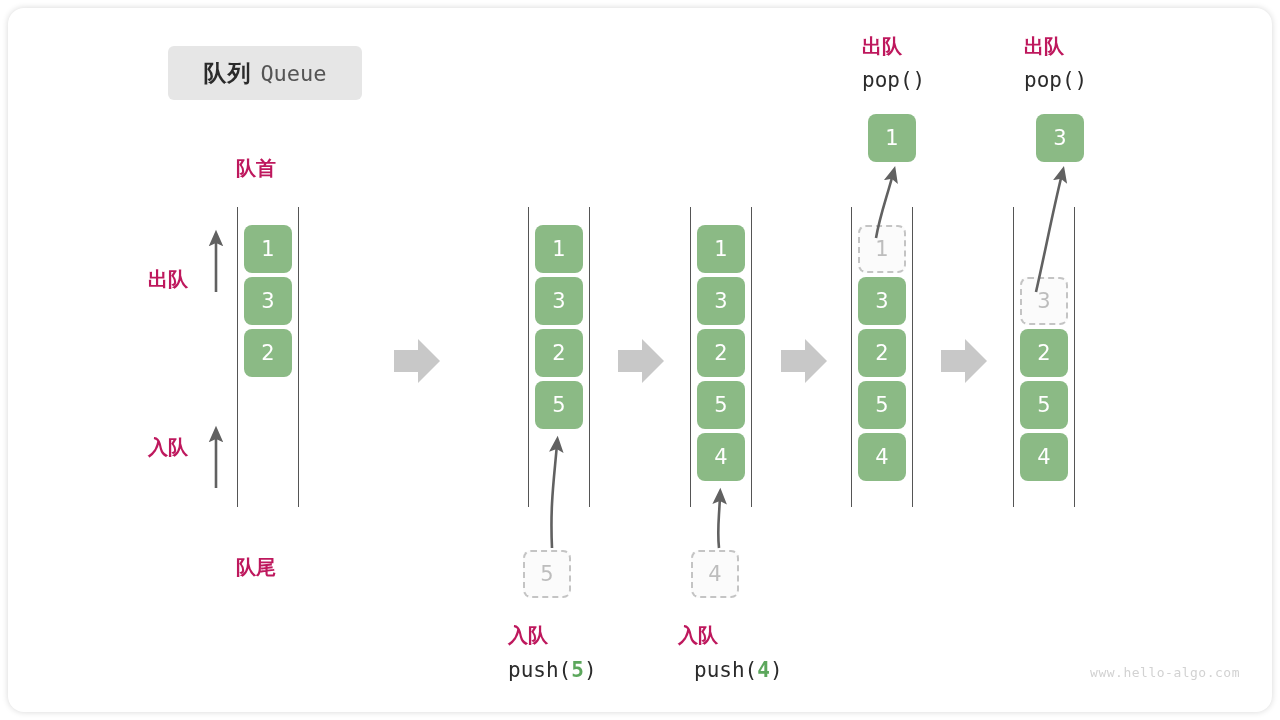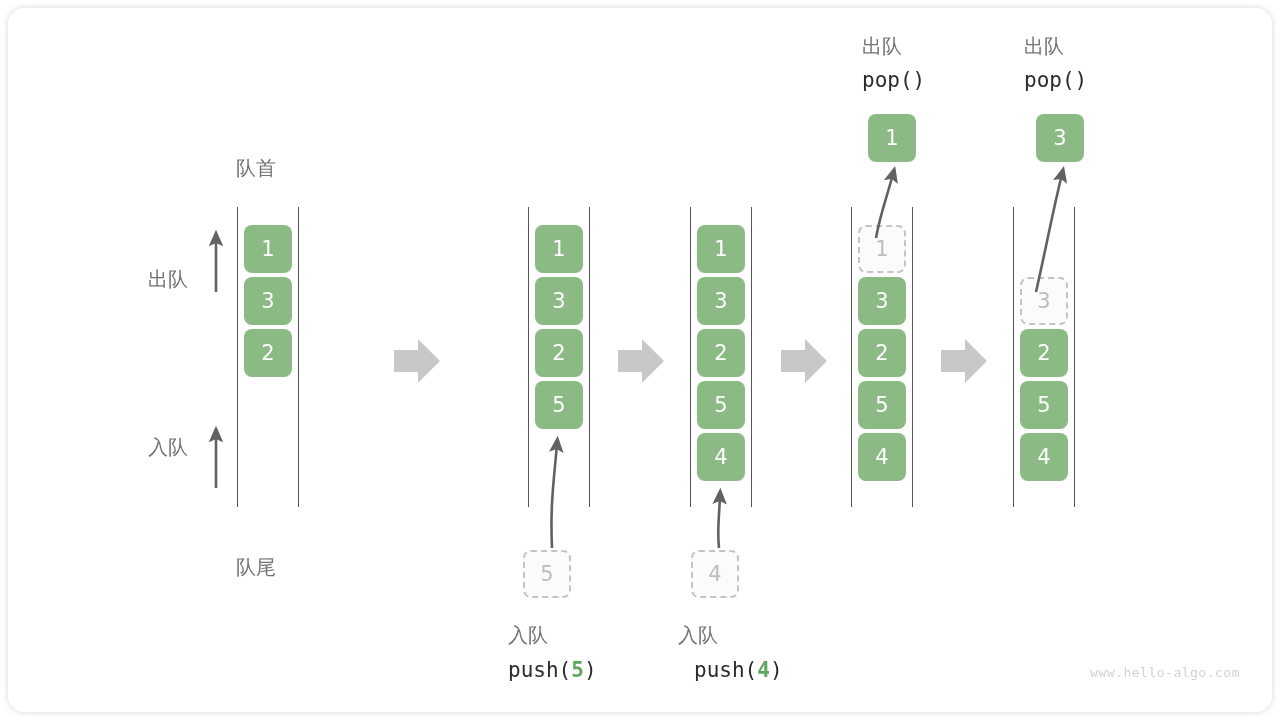--- a/index.html
+++ b/index.html
@@ -36,21 +36,21 @@
   }
   .title-en{
     font-size:22px;color:#555;
     font-family:"DejaVu Sans Mono","Liberation Mono",monospace;
   }
 
   
   .lbl{position:absolute;white-space:nowrap;}
   .lbl-cn{
     font-family:"DejaVu Sans","Liberation Sans",sans-serif;
-    font-weight:normal;color:#737373;font-size:20px;
+    font-weight:bold;color:#be185d;font-size:20px;
   }
   .lbl-mono{
     font-family:"DejaVu Sans Mono","Liberation Mono",monospace;
     color:#2b2b2b;font-size:21px;
   }
   .green-text{color:#5ca75c;font-weight:bold;}
 
   
   .col{position:absolute;}
   .rail{
@@ -96,20 +96,24 @@
   }
   svg.overlay{position:absolute;left:0;top:0;width:1280px;height:720px;pointer-events:none;}
 </style>
 </head>
 <body>
 
 <div id="card"></div>
 
 <div id="stage">
 
+  <div class="title-badge">
+    <span class="title-cn">队列</span>
+    <span class="title-en">Queue</span>
+  </div>
 
   <div class="lbl lbl-cn" style="left:236px;top:155px;">队首</div>
   <div class="lbl lbl-cn" style="left:236px;top:554px;">队尾</div>
   <div class="lbl lbl-cn" style="left:148px;top:266px;">出队</div>
   <div class="lbl lbl-cn" style="left:148px;top:434px;">入队</div>
 
   <div class="col" id="col0" style="left:237px;top:207px;width:62px;height:300px;">
     <div class="rail left"></div>
     <div class="rail right"></div>
   <div class="cell filled" style="left: 7px; top: 18px;">1</div>

